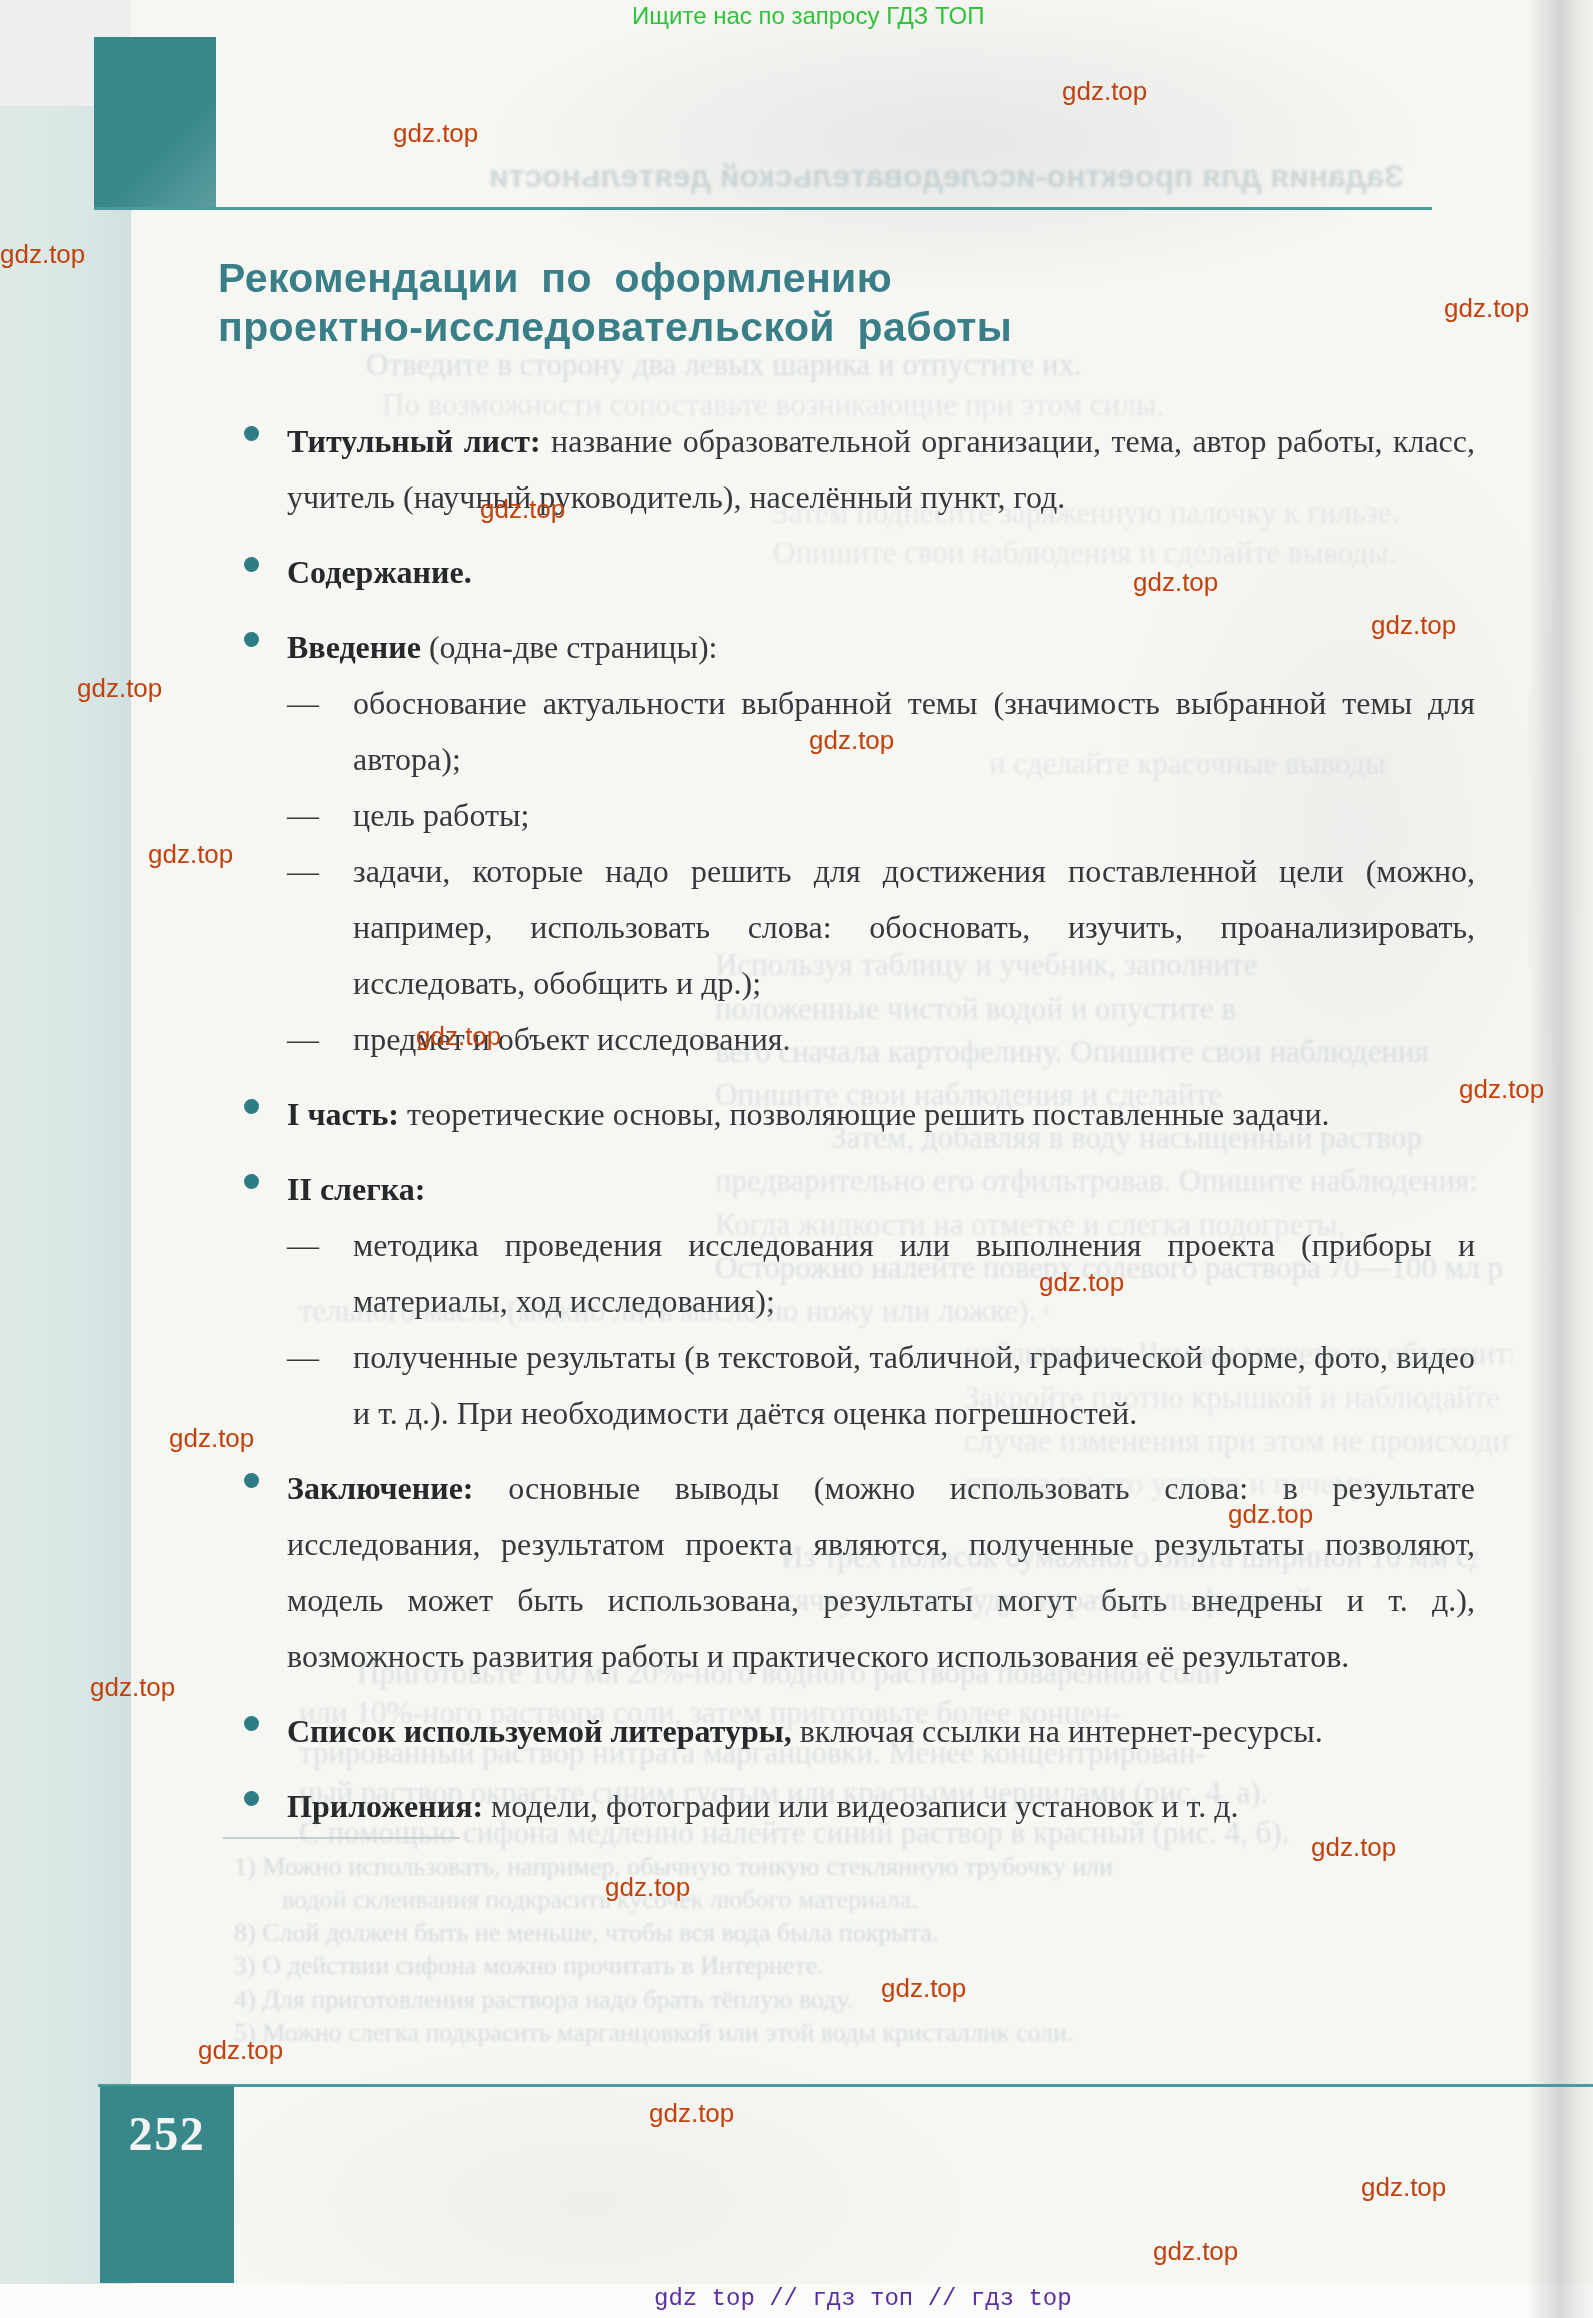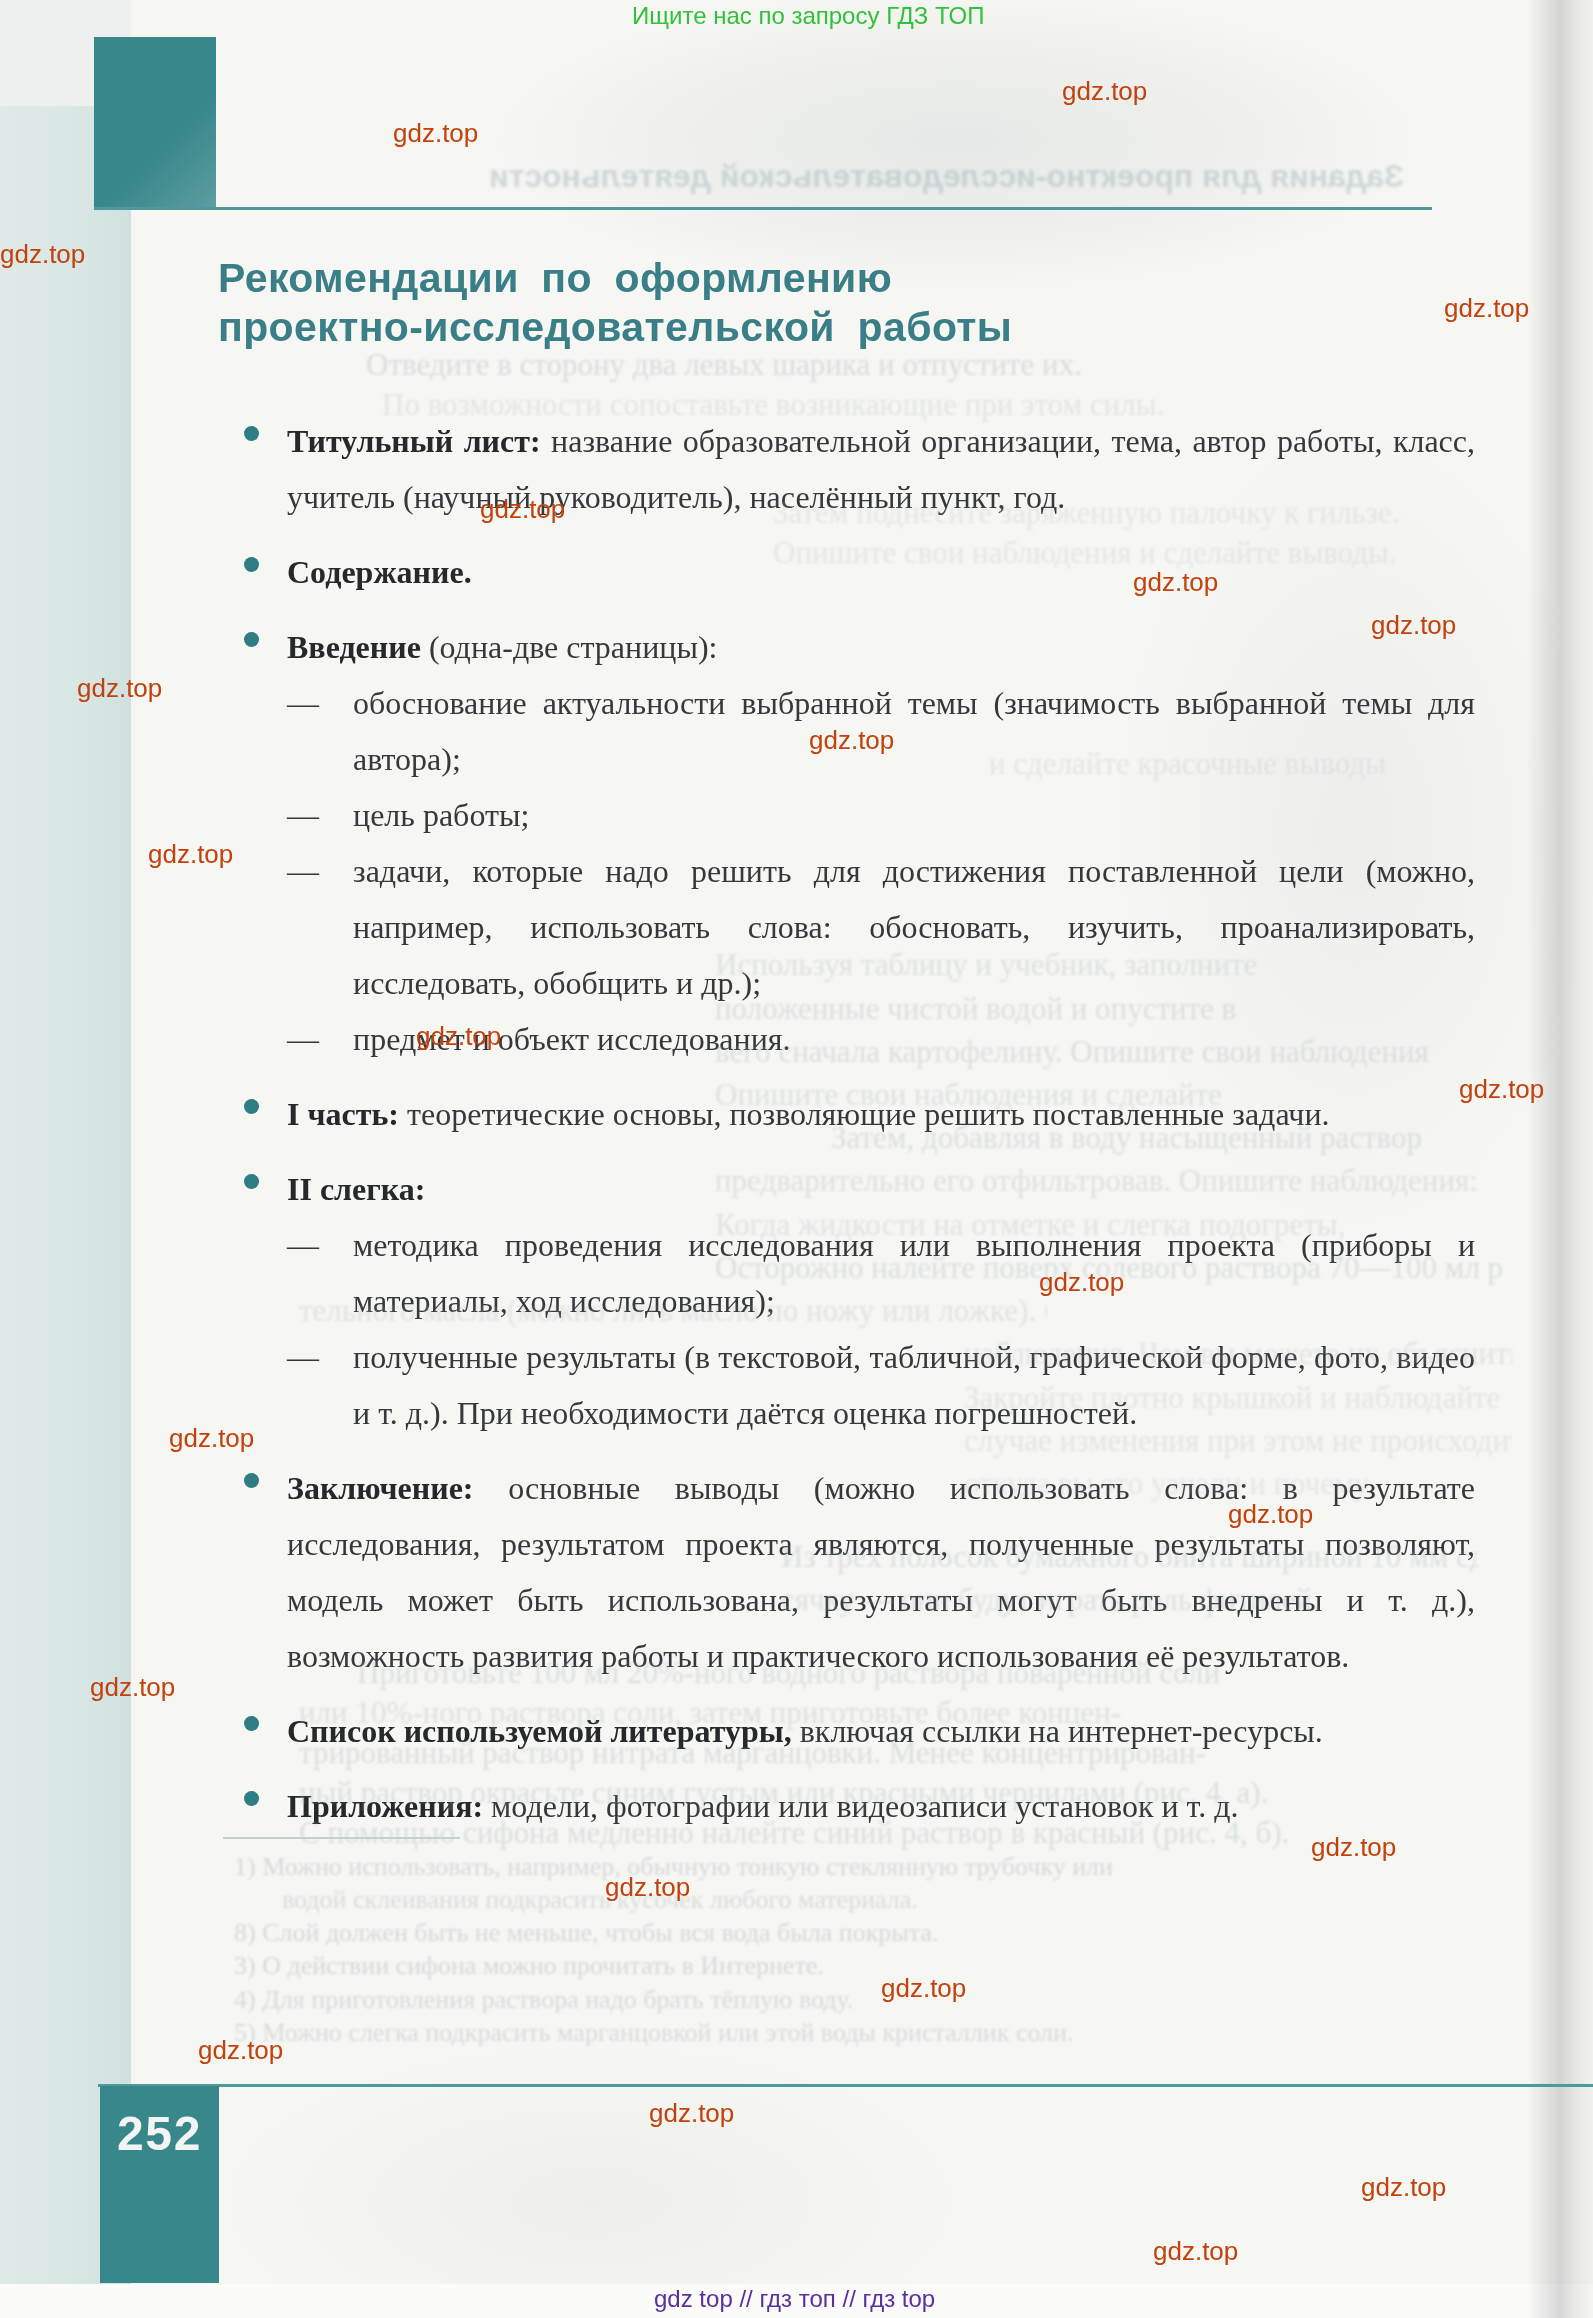--- a/index.html
+++ b/index.html
@@ -36,34 +36,34 @@
   }
   .header-rule{
     position:absolute;left:94px;top:207px;width:1338px;height:3.3px;
     background:var(--rule-teal,#4f999d);
   }
   .bottom-rule{
     position:absolute;left:98px;top:2084px;width:1495px;height:3.3px;
     background:var(--rule-teal,#4f999d);
   }
   .page-num-block{
-    position:absolute;left:100px;top:2086px;width:119px;height:197px;
+    position:absolute;left:100px;top:2086px;width:134px;height:197px;
     background:var(--accent-teal,#37878b);
-    color:#f2f5f4;font-family:Liberation Sans, sans-serif;
+    color:#f2f5f4;font-family:Liberation Serif, serif;
     font-weight:bold;font-size:48px;text-align:center;padding-top:20px;box-sizing:border-box;
     letter-spacing:1.7px;
   }
   .banner-green{
     position:absolute;left:632px;top:1.7px;
     font-family:"Liberation Sans","DejaVu Sans",sans-serif;
     font-size:24px;color:var(--banner-green,#2fc23a);white-space:nowrap;
   }
   .footer-purple{
     position:absolute;left:654px;top:2285px;
-    font-family:Liberation Sans, sans-serif;
+    font-family:Liberation Mono, monospace;
     font-size:24px;color:var(--footer-purple,#5a2f9e);white-space:nowrap;
   }
   .doc-title{
     position:absolute;left:218px;top:254px;width:1247px;
     font-family:"Liberation Sans","DejaVu Sans",sans-serif;
     font-weight:bold;font-size:41px;line-height:49px;
     color:var(--title-teal,#3a7e88);word-spacing:10.8px;letter-spacing:0.4px;
   }
   .content{
     position:absolute;left:287px;top:413px;width:1188px;

